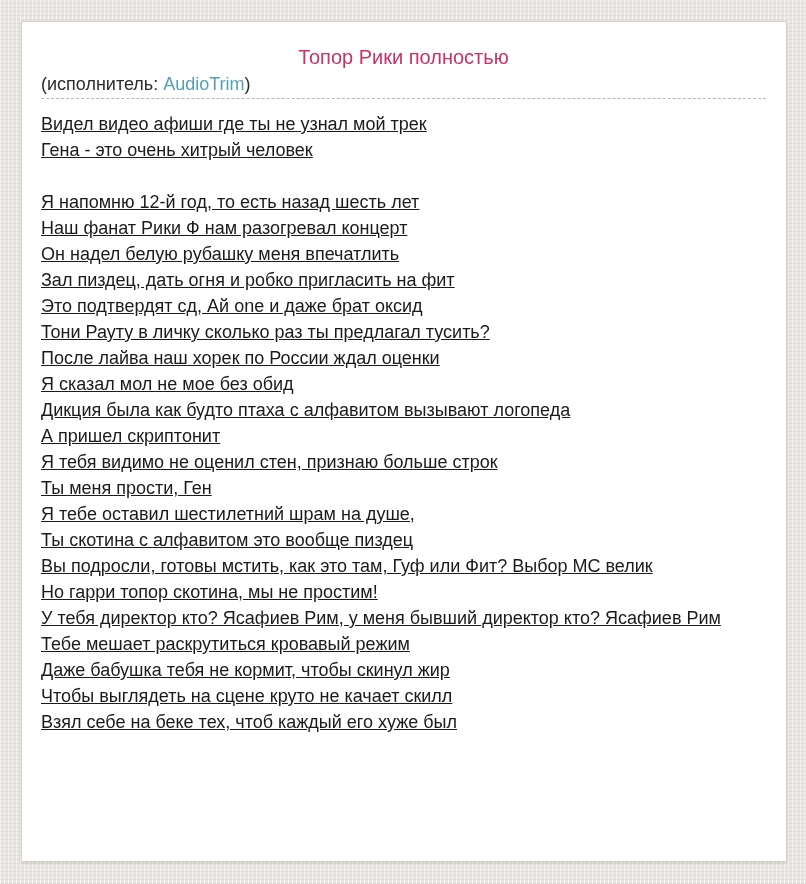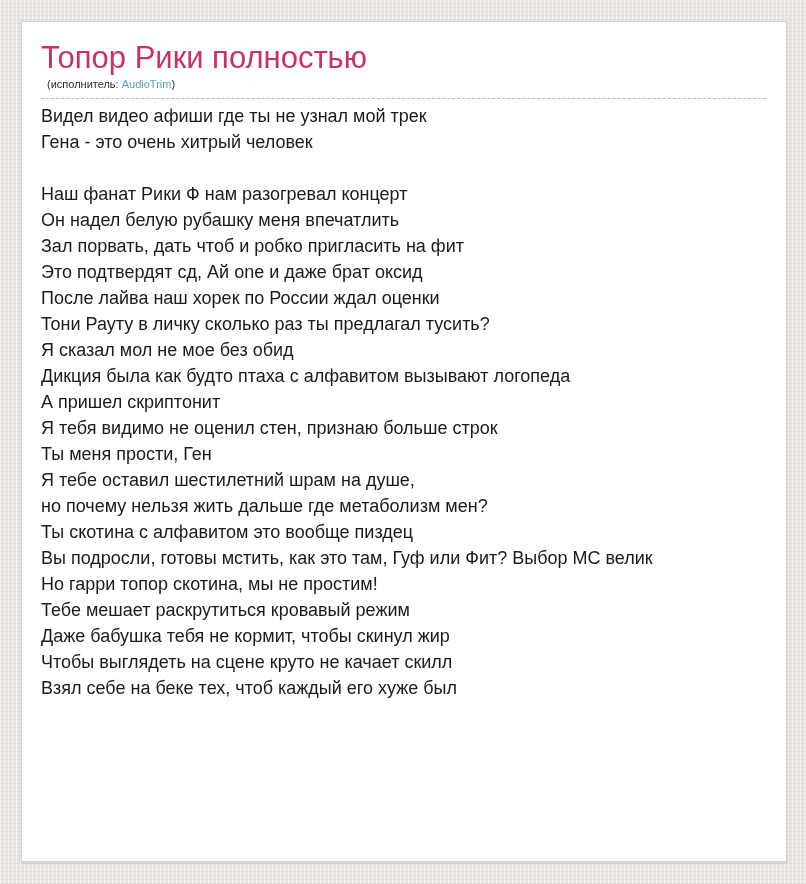--- a/index.html
+++ b/index.html
@@ -27,76 +27,78 @@
     border: 1px solid #d6d3cd;
     box-shadow: 0 1px 3px rgba(0,0,0,0.14);
     padding: 20px 20px 30px 19px;
   }
   .header {
     border-bottom: 1px dashed #a5bacb;
     padding-bottom: 4px;
   }
   .title {
     margin: 0 0 2px 0;
-    font-size: 31px;
+    font-size: 20px;
     font-weight: 400;
     line-height: 31px;
     color: #ca3164;
     letter-spacing: 0;
+    text-align: center;
   }
   .subtitle {
-    font-size: 11px;
+    font-size: 18px;
     line-height: 19px;
     color: #2b2b2b;
-    margin-left: 6px;
   }
   .artist-link {
     color: #53a0b8;
     text-decoration: none;
     cursor: pointer;
   }
   .lyrics {
-    margin-top: 4px;
+    margin-top: 12px;
     font-size: 18px;
     line-height: 26px;
     color: #1b1b1b;
+    text-decoration: underline;
   }
   .lyric-line {
     min-height: 26px;
     white-space: pre;
     overflow: hidden;
   }
 </style>
 </head>
 <body>
 
 <div class="card">
   <div class="header">
     <h1 class="title">Топор Рики полностью</h1>
     <div class="subtitle"><span>(исполнитель: </span><a class="artist-link" href="#">AudioTrim</a><span>)</span></div>
   </div>
 
   <div class="lyrics">
       <div class="lyric-line">Видел видео афиши где ты не узнал мой трек</div>
       <div class="lyric-line">Гена - это очень хитрый человек</div>
       <div class="lyric-line"></div>
+      <div class="lyric-line">Я напомню 12-й год, то есть назад шесть лет</div>
       <div class="lyric-line">Наш фанат Рики Ф нам разогревал концерт</div>
       <div class="lyric-line">Он надел белую рубашку меня впечатлить</div>
-      <div class="lyric-line">Зал порвать, дать чтоб и робко пригласить на фит</div>
+      <div class="lyric-line">Зал пиздец, дать огня и робко пригласить на фит</div>
       <div class="lyric-line">Это подтвердят сд, Ай one и даже брат оксид</div>
+      <div class="lyric-line">Тони Рауту в личку сколько раз ты предлагал тусить?</div>
       <div class="lyric-line">После лайва наш хорек по России ждал оценки</div>
-      <div class="lyric-line">Тони Рауту в личку сколько раз ты предлагал тусить?</div>
       <div class="lyric-line">Я сказал мол не мое без обид</div>
       <div class="lyric-line">Дикция была как будто птаха с алфавитом вызывают логопеда</div>
       <div class="lyric-line">А пришел скриптонит</div>
       <div class="lyric-line">Я тебя видимо не оценил стен, признаю больше строк</div>
       <div class="lyric-line">Ты меня прости, Ген</div>
       <div class="lyric-line">Я тебе оставил шестилетний шрам на душе,</div>
-      <div class="lyric-line">но почему нельзя жить дальше где метаболизм мен?</div>
       <div class="lyric-line">Ты скотина с алфавитом это вообще пиздец</div>
       <div class="lyric-line">Вы подросли, готовы мстить, как это там, Гуф или Фит? Выбор МС велик</div>
       <div class="lyric-line">Но гарри топор скотина, мы не простим!</div>
+      <div class="lyric-line">У тебя директор кто? Ясафиев Рим, у меня бывший директор кто? Ясафиев Рим</div>
       <div class="lyric-line">Тебе мешает раскрутиться кровавый режим</div>
       <div class="lyric-line">Даже бабушка тебя не кормит, чтобы скинул жир</div>
       <div class="lyric-line">Чтобы выглядеть на сцене круто не качает скилл</div>
       <div class="lyric-line">Взял себе на беке тех, чтоб каждый его хуже был</div>
     </div>
 </div>
 
 </body></html>

